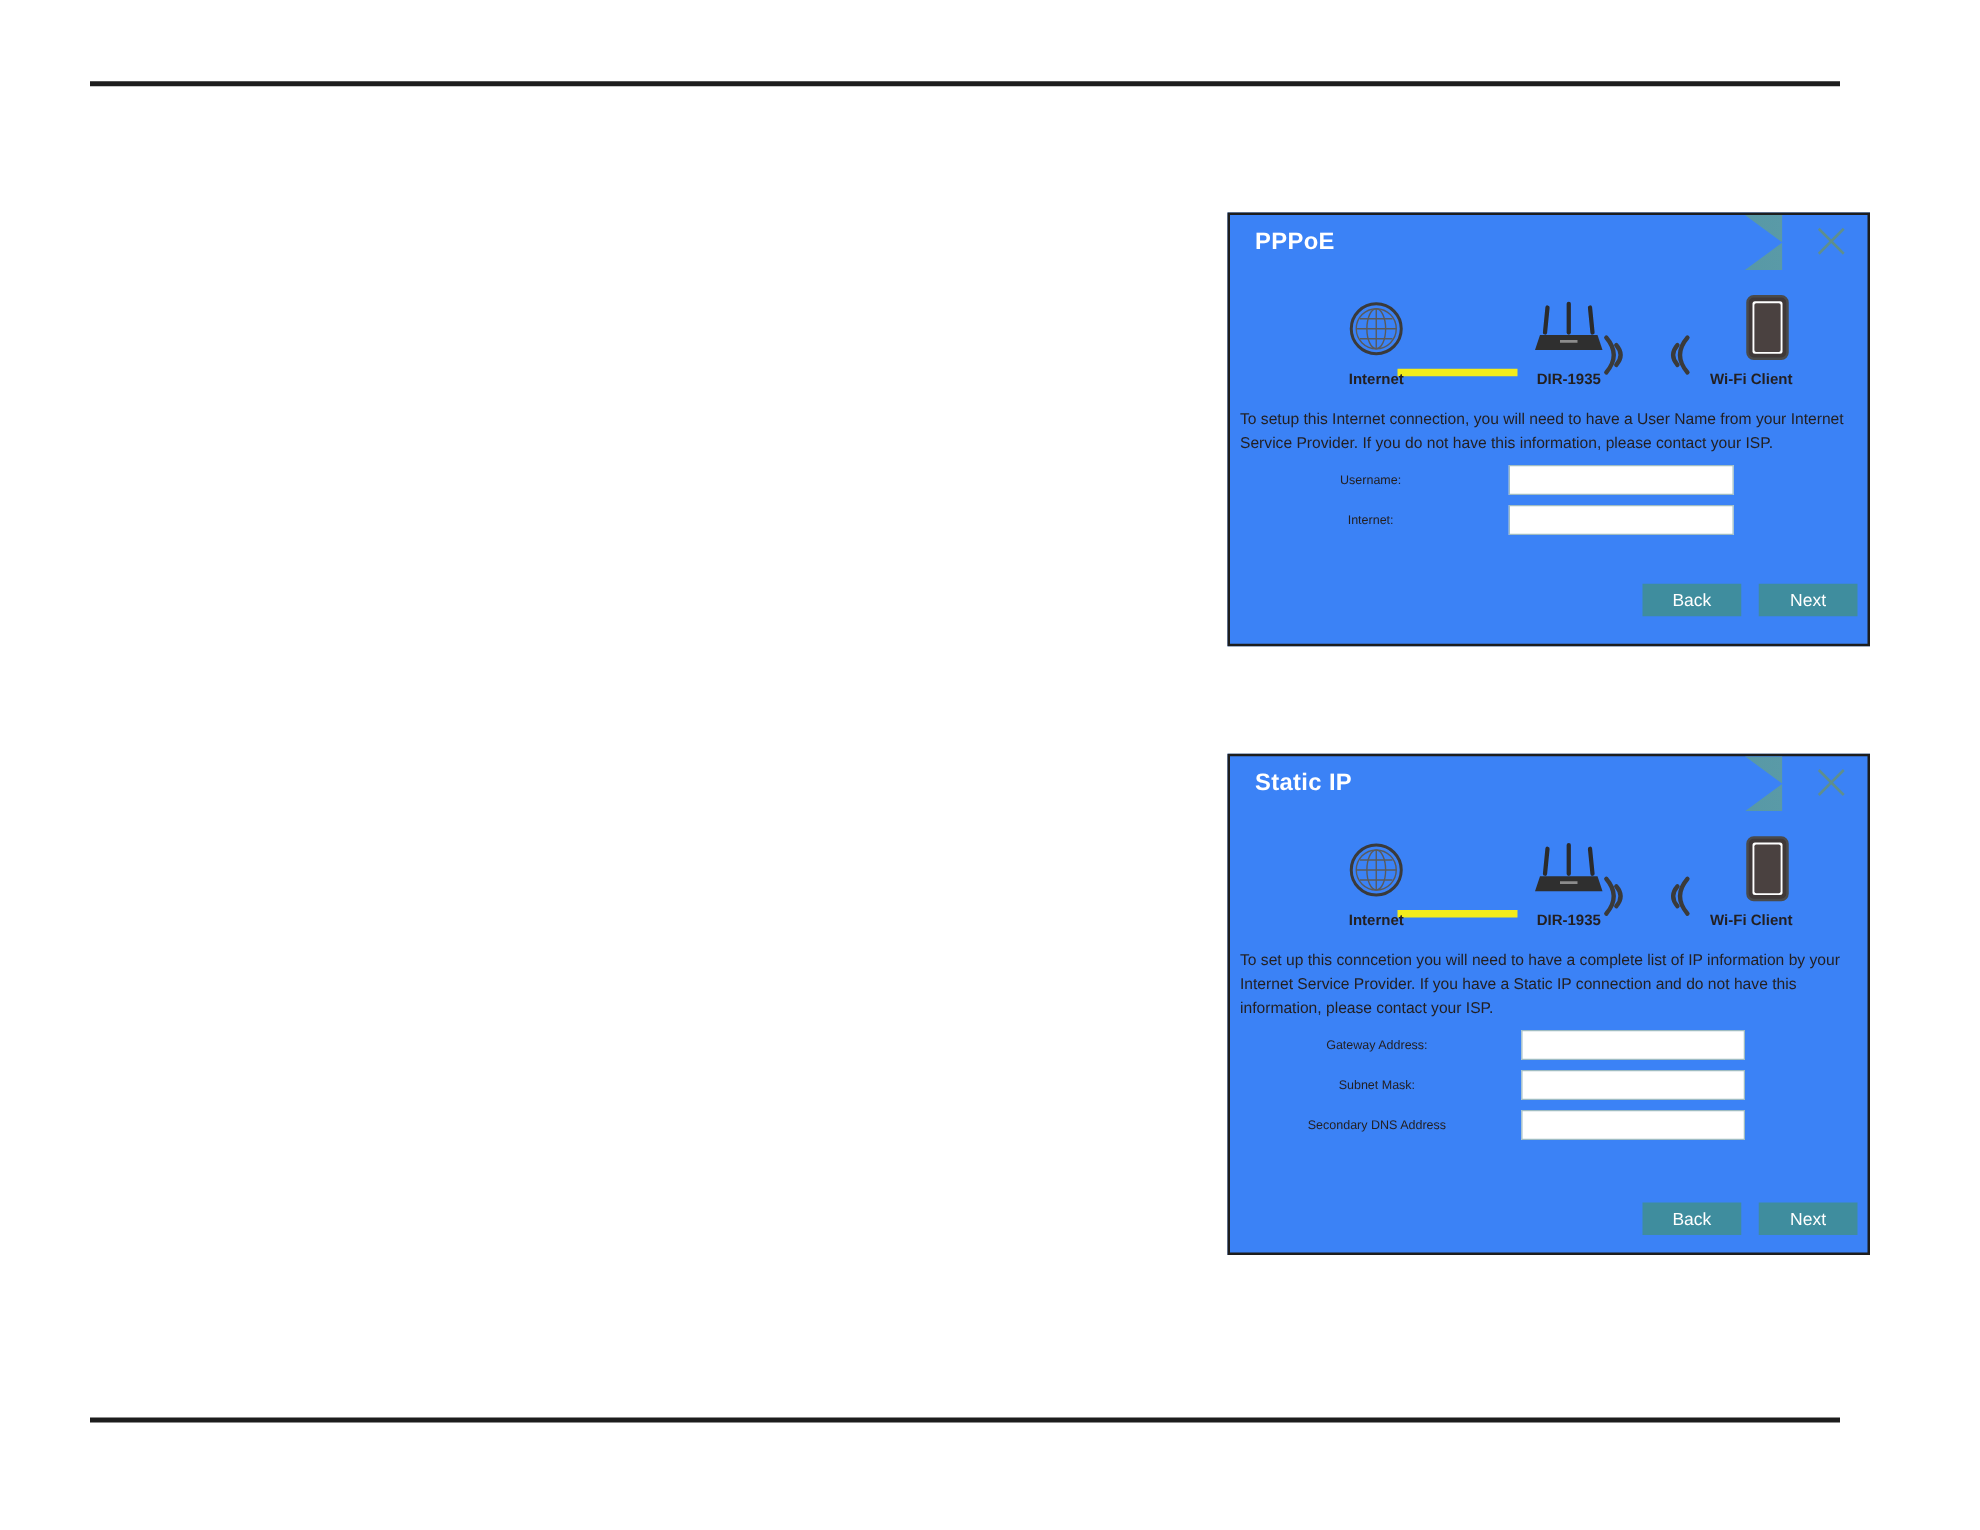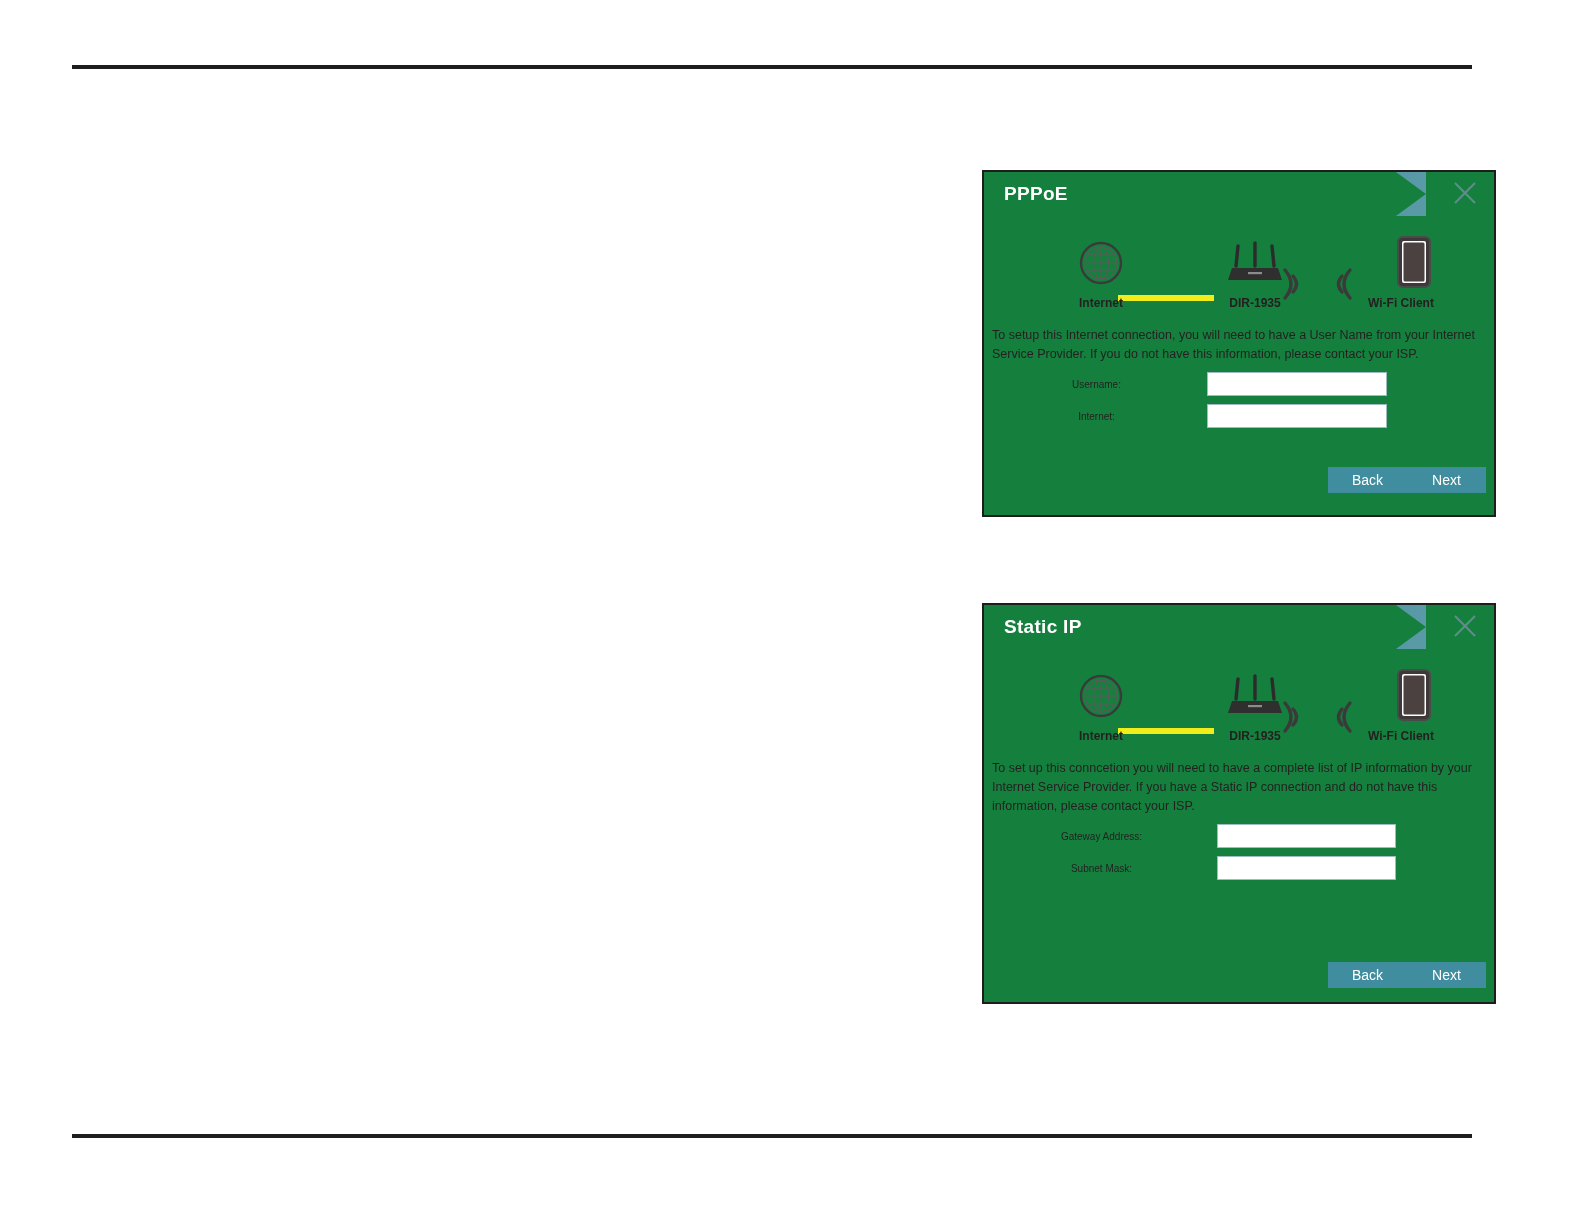--- a/index.html
+++ b/index.html
@@ -23,21 +23,21 @@
     width: 1400px;
     height: 4px;
     background: #1d1d1d;
   }
   .page-rule.top { top: 65px; }
   .page-rule.bottom { top: 1134px; }
 
   
   .dialog {
     position: absolute;
-    background: #15803d;
+    background: #3b82f6;
     border: 2px solid #1d1d1d;
     box-sizing: border-box;
   }
   #pppoe-dialog {
     left: 982px;
     top: 170px;
     width: 514px;
     height: 347px;
   }
   #staticip-dialog {
@@ -167,21 +167,21 @@
 
   #staticip-form { margin-top: 6px; }
   #staticip-form .form-label { width: 219px; padding-right: 6px; }
   #staticip-form .form-input { width: 179px; }
 
   
   .dlg-footer {
     position: absolute;
     right: 8px;
     display: flex;
-    gap: 0;
+    gap: 14px;
   }
   #pppoe-dialog .dlg-footer { bottom: 22px; }
   #staticip-dialog .dlg-footer { bottom: 14px; }
   .wizard-btn {
     background: #3f8d9e;
     color: #ffffff;
     border: none;
     font-family: "Liberation Sans", sans-serif;
     font-size: 14px;
     width: 79px;
@@ -366,20 +366,24 @@
 
     <div id="staticip-form">
       <div class="form-row">
         <span class="form-label">Gateway Address:</span>
         <input class="form-input" type="text" value="" style="">
       </div>
       <div class="form-row">
         <span class="form-label">Subnet Mask:</span>
         <input class="form-input" type="text" value="" style="">
       </div>
+      <div class="form-row">
+        <span class="form-label">Secondary DNS Address</span>
+        <input class="form-input" type="text" value="" style="">
+      </div>
     </div>
   </div>
 
   <div class="dlg-footer">
     <button class="wizard-btn">Back</button>
     <button class="wizard-btn">Next</button>
   </div>
 </div>
 
 </body></html>

